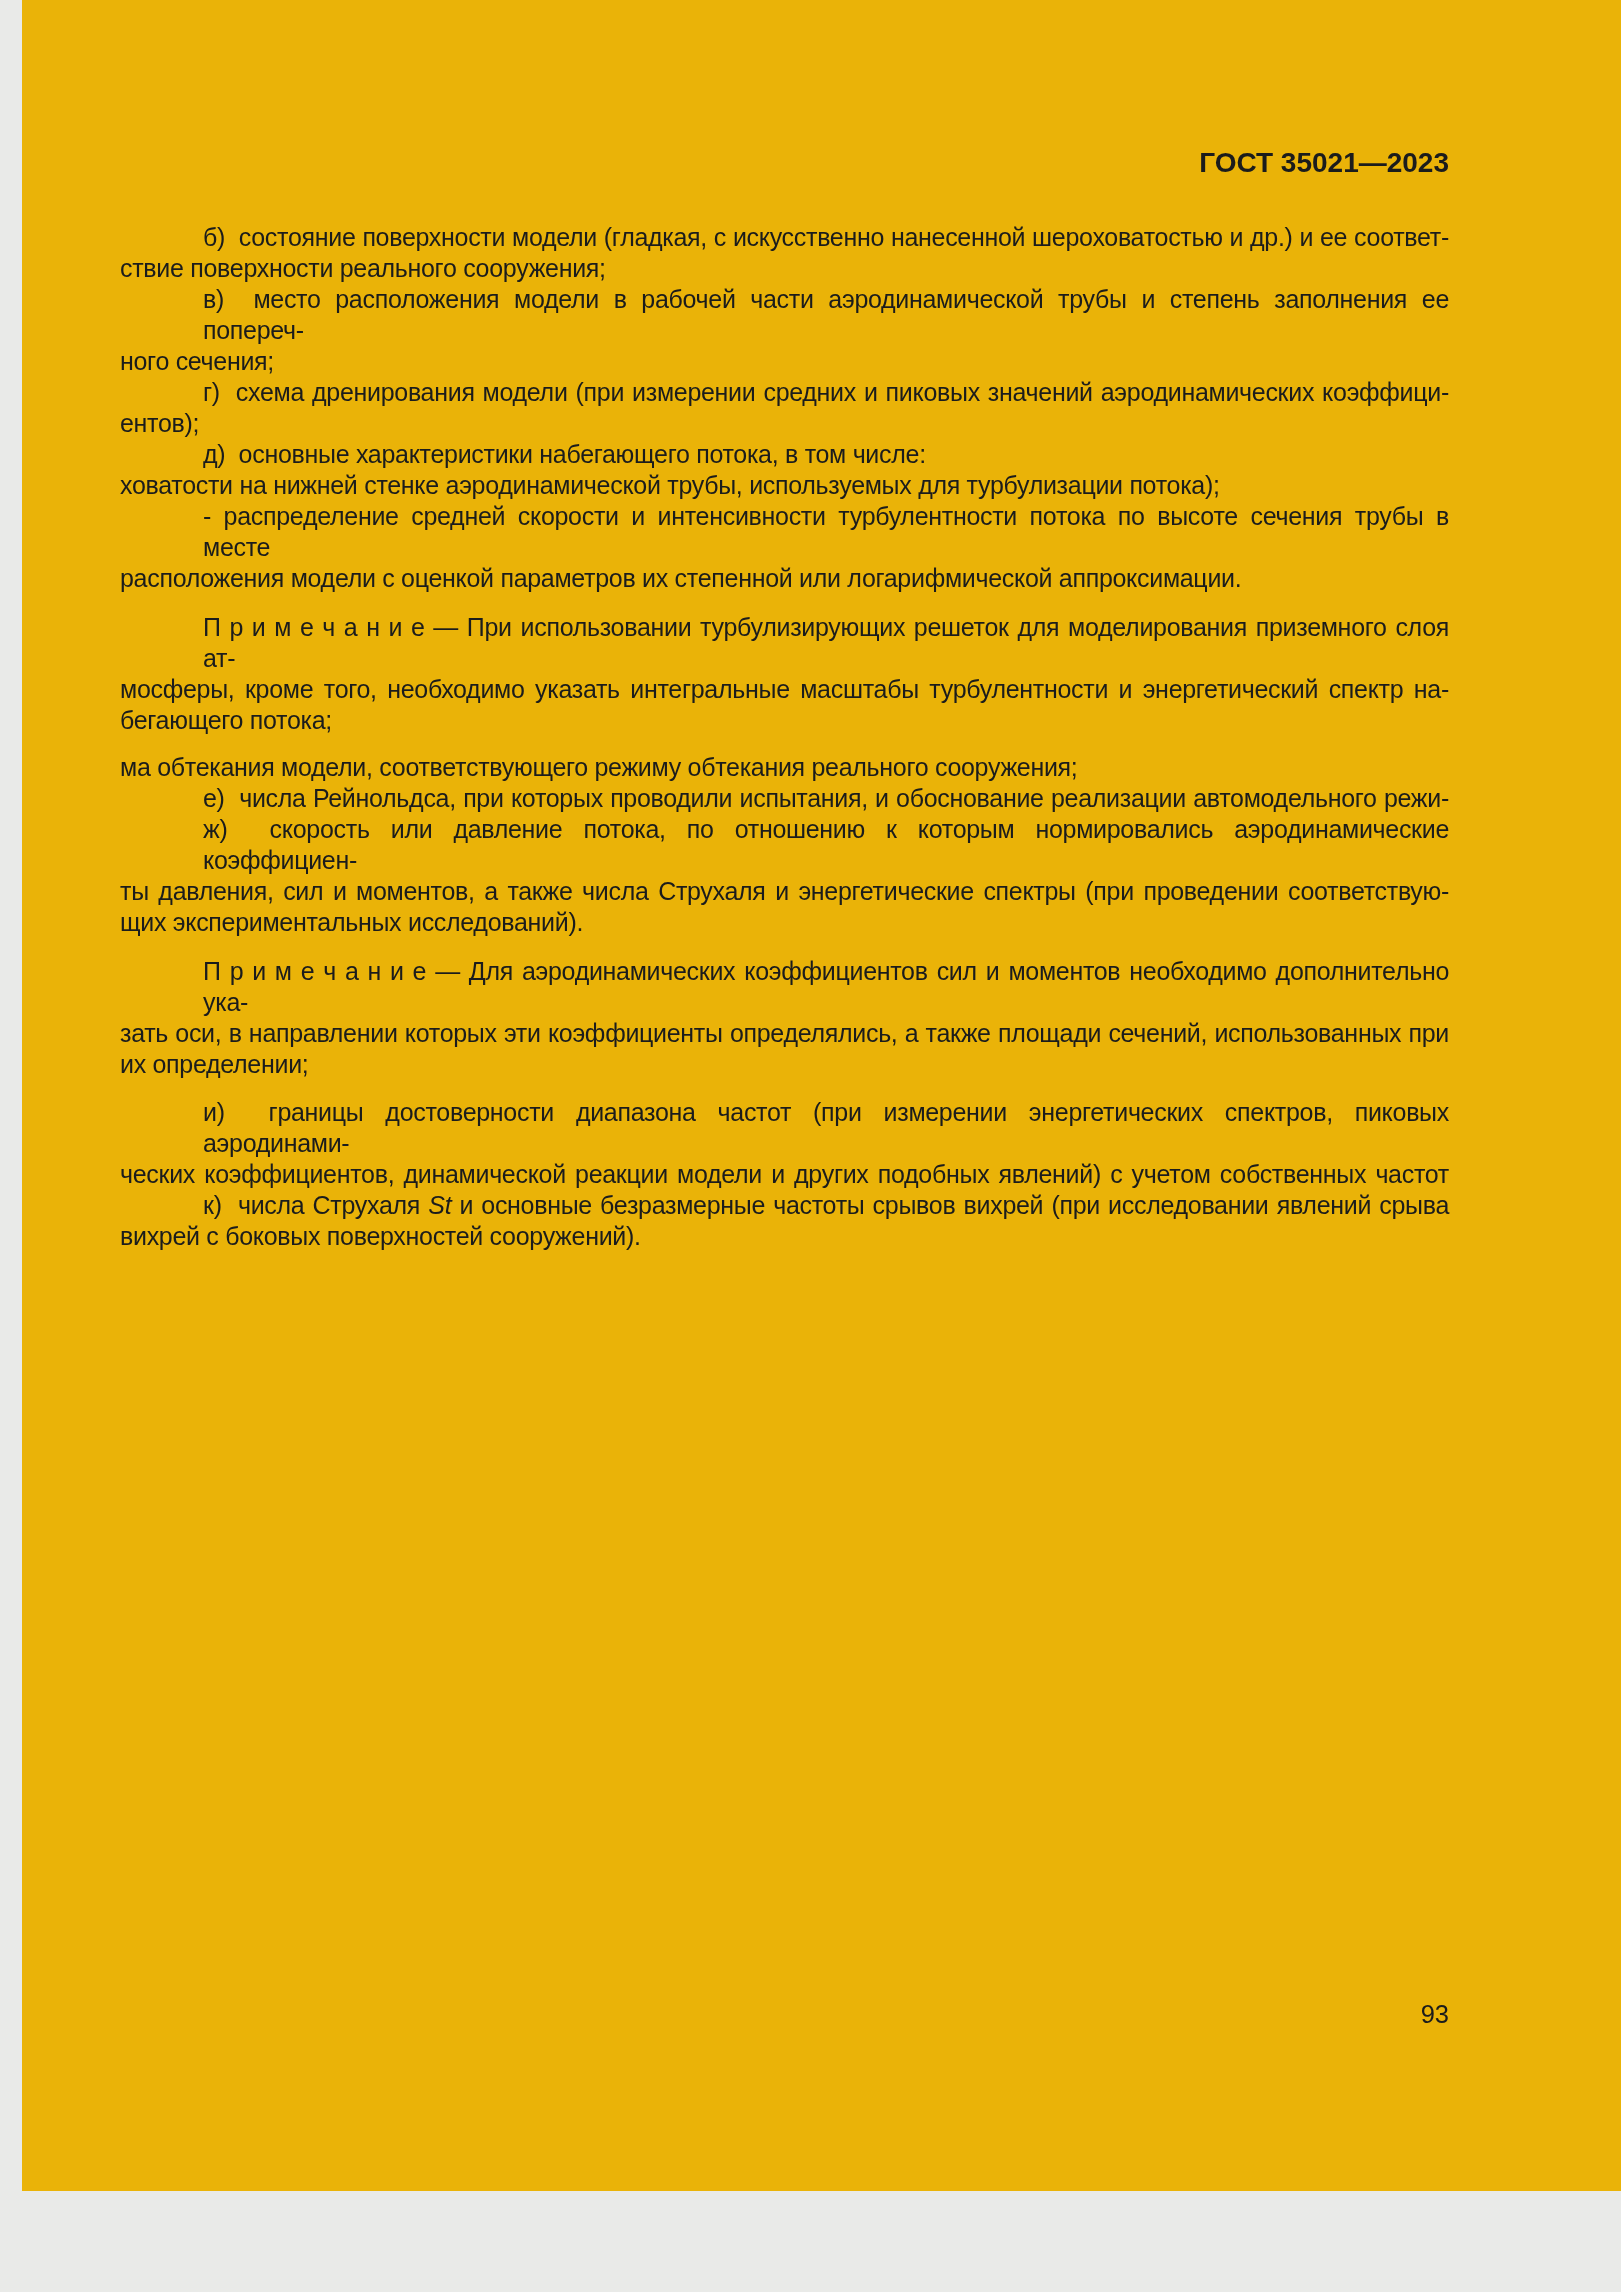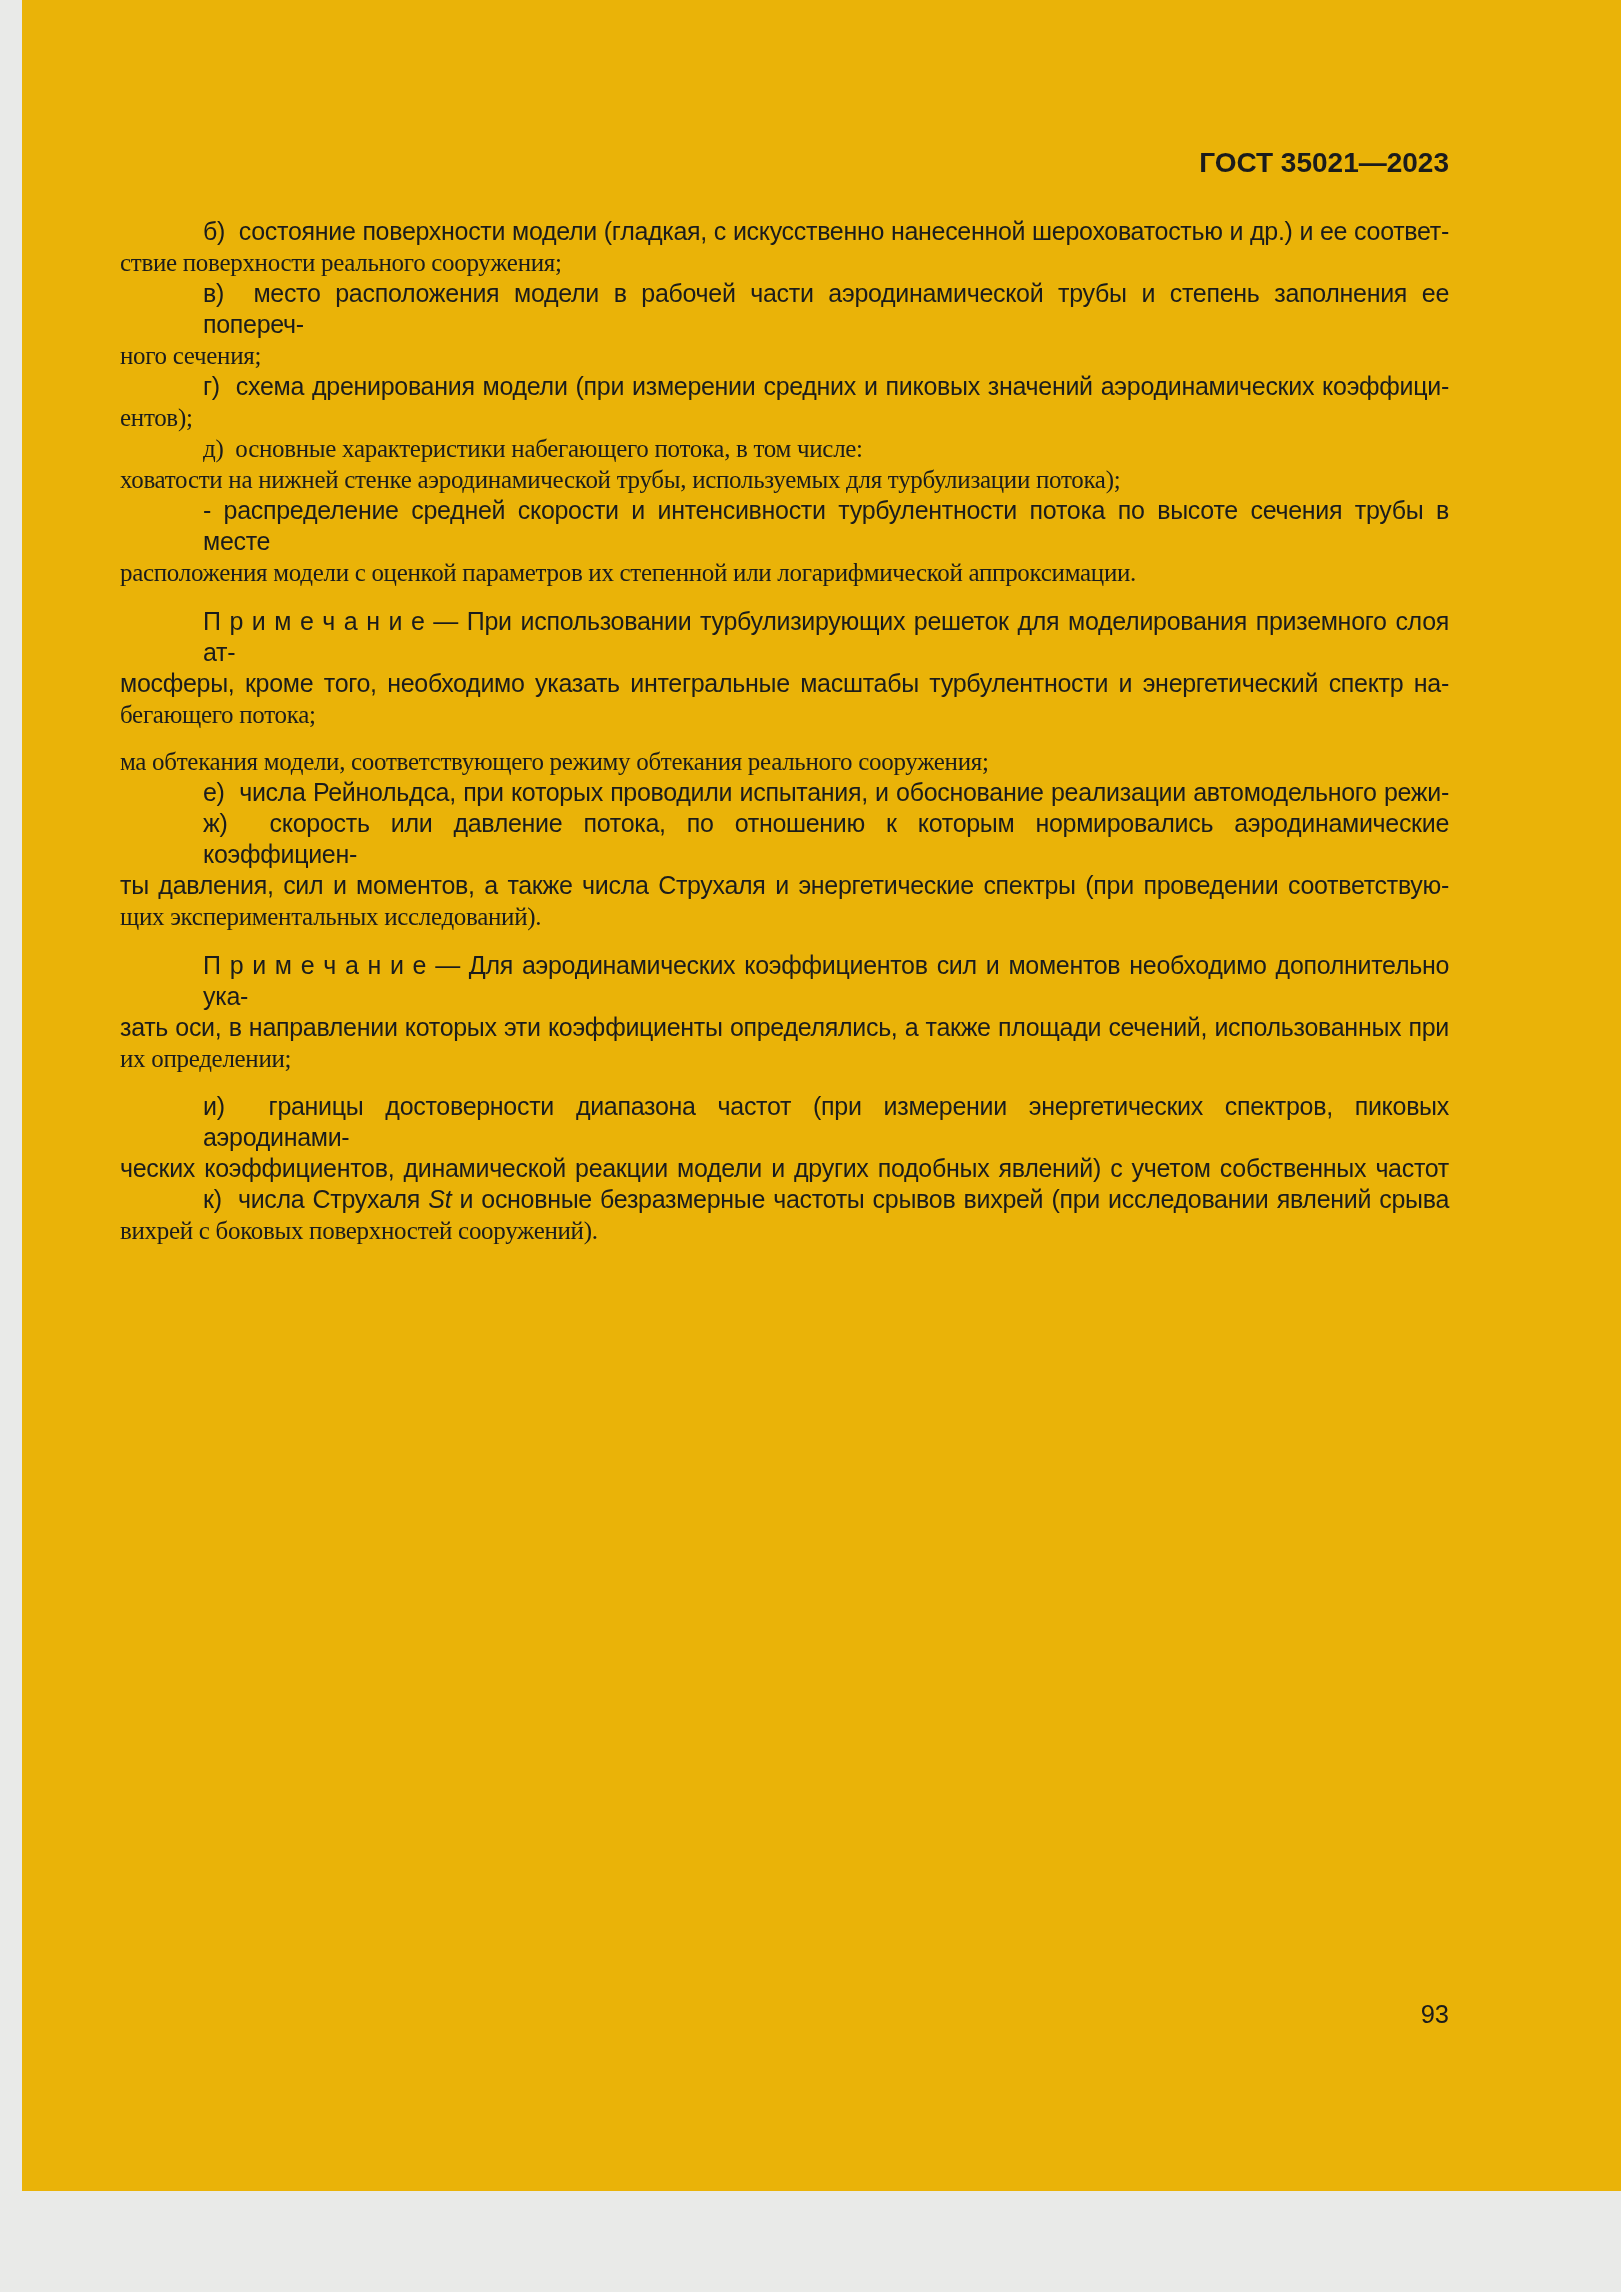--- a/index.html
+++ b/index.html
@@ -24,39 +24,38 @@
     top: 147px;
     font-size: 28px;
     font-weight: 700;
     text-align: right;
     white-space: nowrap;
   }
   .content {
     position: absolute;
     left: 98px;
     width: 1329px;
-    top: 216px;
+    top: 222px;
     font-size: 25px;
     line-height: 31px;
     letter-spacing: -0.3px;
   }
   .paragraph { margin: 0; }
   .paragraph.note {
     margin-top: 17.6px;
     margin-bottom: 16.7px;
   }
   .line {
     text-align: justify;
     text-align-last: justify;
     min-height: 31px;
   }
   .line.last {
     text-align: left;
     text-align-last: left;
-    font-family: Liberation Serif, serif;
   }
   .line.first {
     padding-left: 83px;
   }
   .italic { font-style: italic; }
   .footer {
     position: absolute;
     left: 98px;
     width: 1329px;
     top: 2000px;

